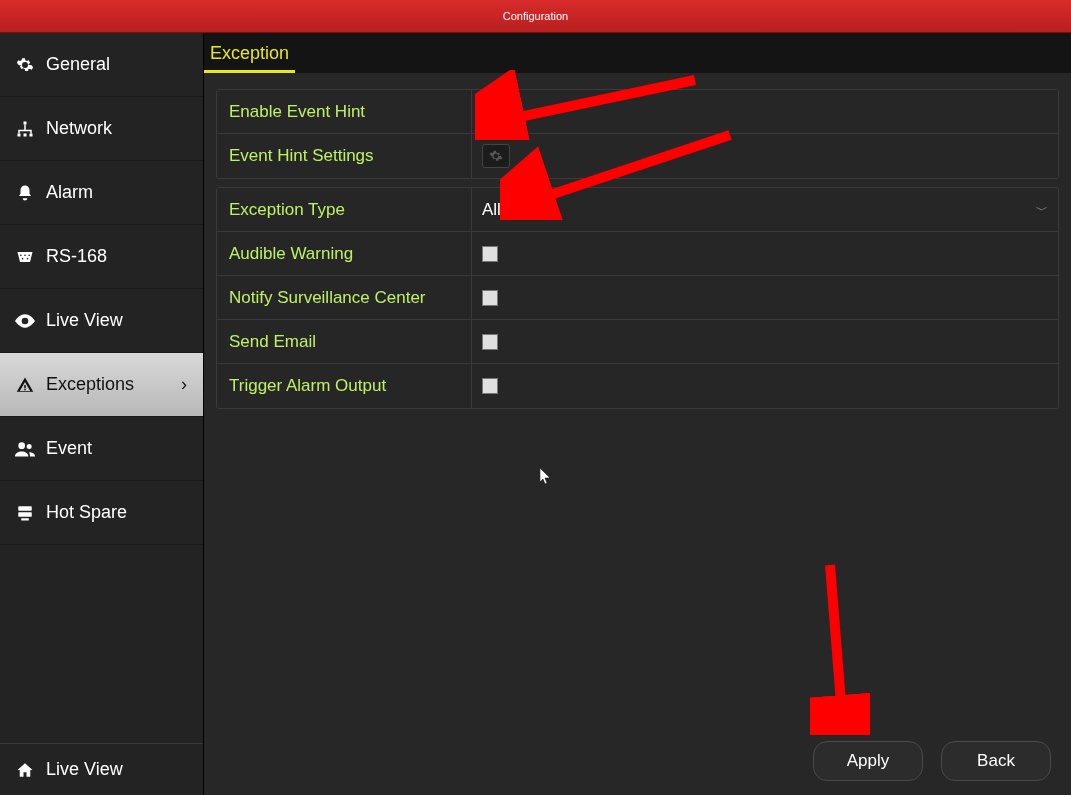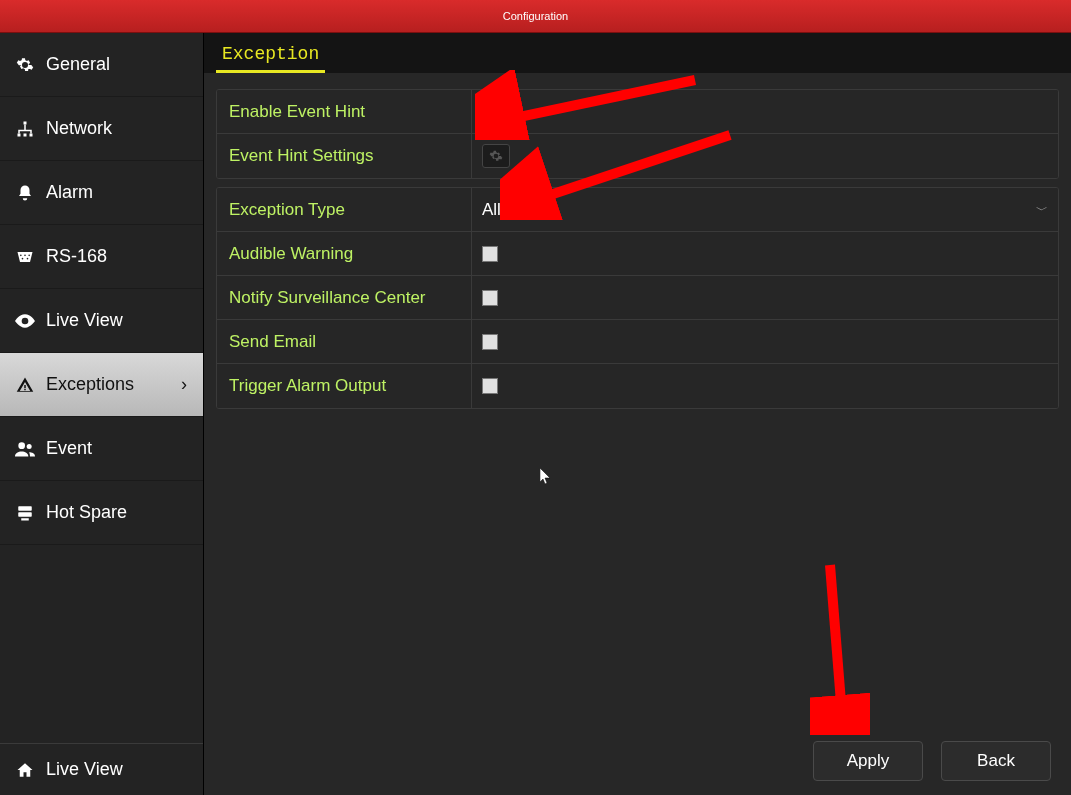--- a/index.html
+++ b/index.html
@@ -74,22 +74,21 @@
     position: relative;
     background: #272727;
     display: flex;
     flex-direction: column;
   }
   .tabbar {
     height: 40px;
     background: #141414;
     display: flex;
     align-items: flex-end;
-    padding-left: 12px;
-    font-family: Liberation Mono, monospace;
+    padding-left: 0;
   }
   .tab {
     color: #e8e822;
     font-size: 18px;
     padding: 8px 6px 6px 6px;
     border-bottom: 3px solid #e8e822;
     cursor: pointer;
   }
   .form-area {
     padding: 16px 12px 0 12px;
@@ -173,21 +172,21 @@
     width: 110px;
     height: 40px;
     background: #2c2c2c;
     border: 1px solid #4a4a4a;
     color: #fff;
     font-size: 17px;
     display: flex;
     align-items: center;
     justify-content: center;
     cursor: pointer;
-    border-radius: 4px;
+    border-radius: 14px;
   }
   .cursor-pointer-icon {
     position: absolute;
     left: 540px;
     top: 468px;
     color: #fff;
     font-size: 16px;
     pointer-events: none;
   }
   .annot { position: absolute; pointer-events: none; }

